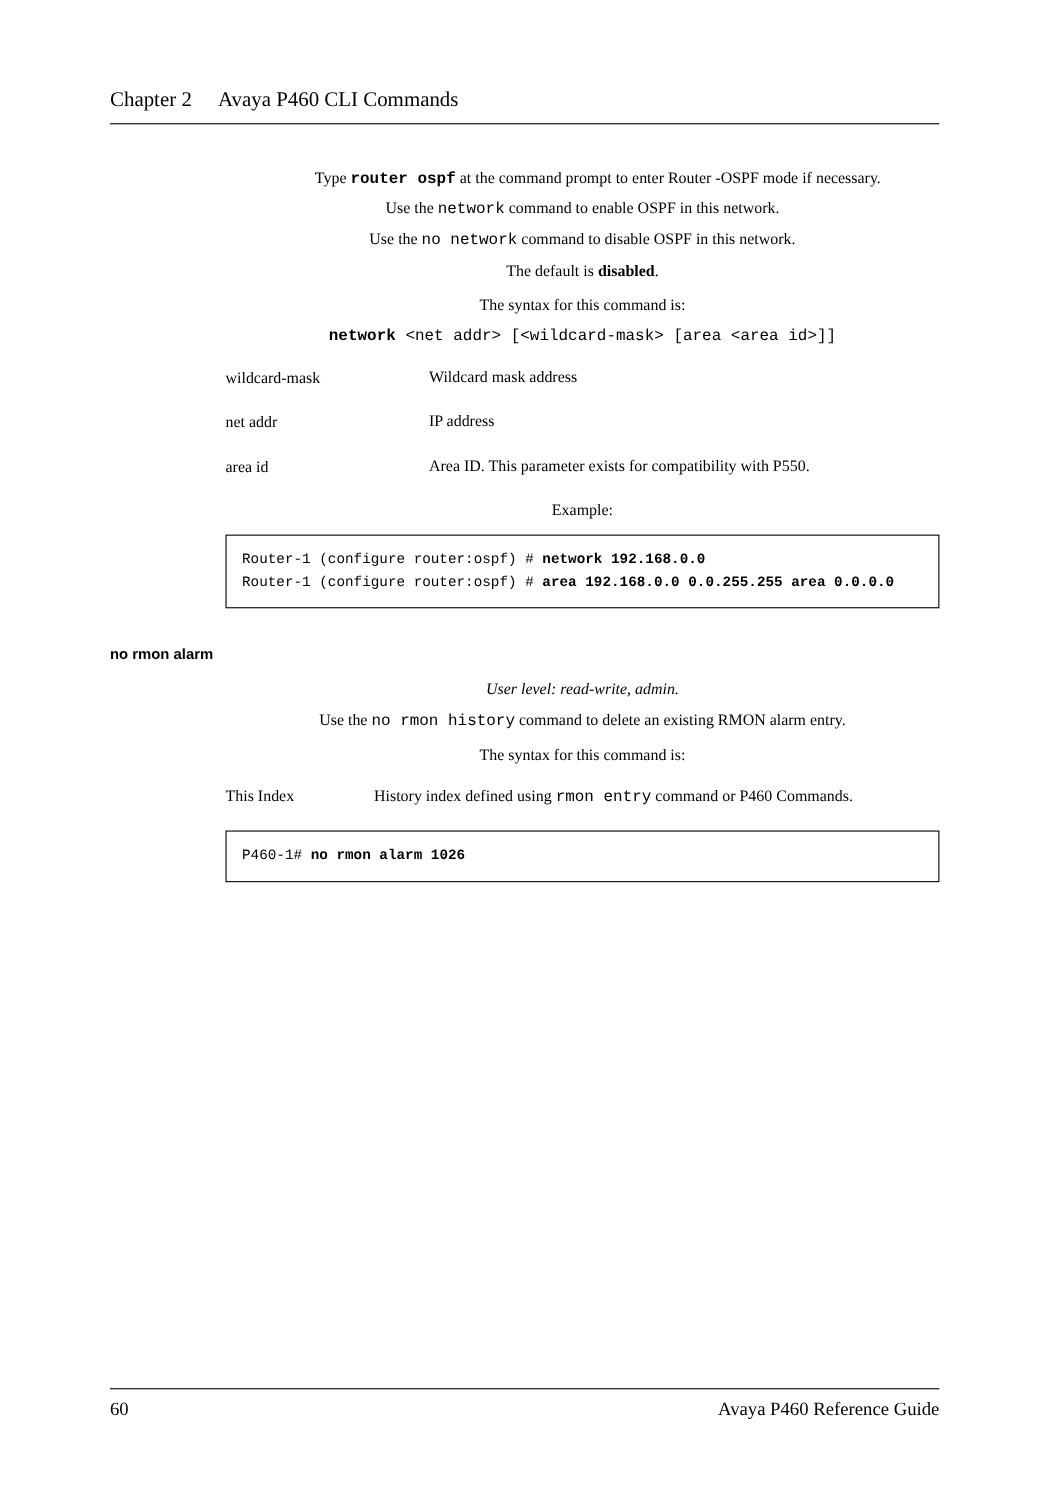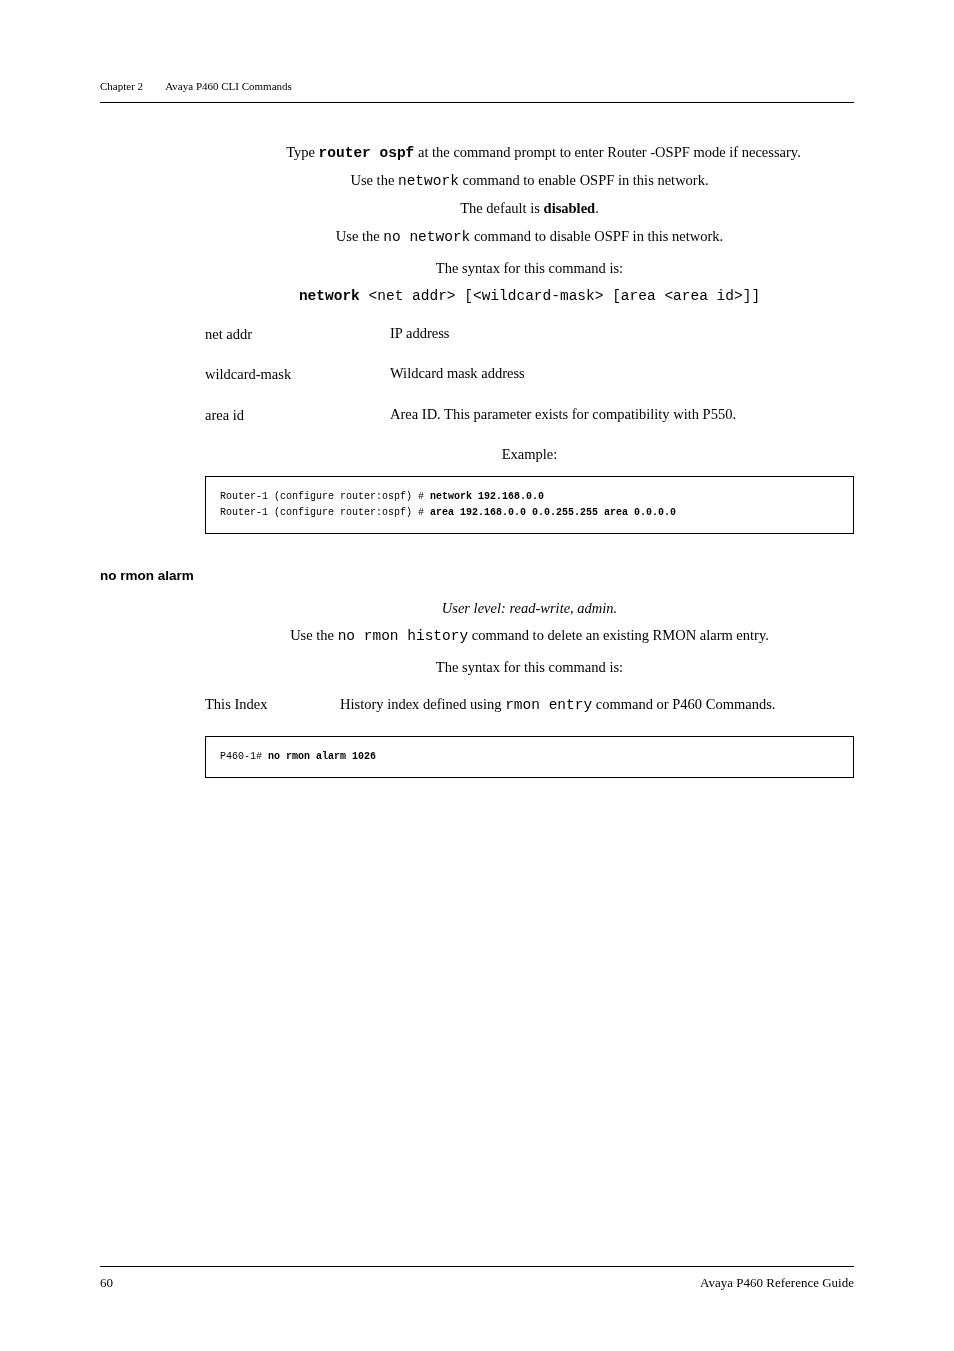--- a/index.html
+++ b/index.html
@@ -10,21 +10,21 @@
     body {
       font-family: Georgia, 'Times New Roman', serif;
       background: #fff;
       width: 954px;
       height: 1351px;
       position: relative;
       padding: 80px 100px 0 100px;
       color: #000;
     }
     .header-line {
-      font-size: 11px;
+      font-size: 19px;
       padding-bottom: 10px;
       border-bottom: 1px solid #000;
       margin-bottom: 38px;
     }
     .chapter-label {
       display: inline-block;
       margin-right: 20px;
     }
     .content-block {
       margin-left: 105px;
@@ -62,41 +62,41 @@
       padding-top: 1px;
     }
     .param-desc {
       flex: 1;
     }
     .code-box {
       border: 1px solid #000;
       padding: 12px 14px;
       margin-top: 10px;
       font-family: 'Courier New', Courier, monospace;
-      font-size: 10px;
+      font-size: 13px;
       line-height: 1.6;
     }
     .section-heading {
       font-family: Arial, Helvetica, sans-serif;
       font-weight: bold;
       font-size: 13.5px;
       margin-top: 34px;
       margin-bottom: 14px;
     }
     .italic {
       font-style: italic;
     }
     .footer {
       position: absolute;
       bottom: 60px;
       left: 100px;
       right: 100px;
       border-top: 1px solid #000;
       padding-top: 8px;
-      font-size: 13px;
+      font-size: 17px;
       display: flex;
       justify-content: space-between;
     }
     .param-row2 {
       display: flex;
       margin-top: 14px;
       margin-bottom: 18px;
     }
     .param-name2 {
       width: 135px;
@@ -115,39 +115,39 @@
 </div>
 
 <div class="content-block">
   <p class="indented-para">
     <span>Type </span><span class="mono bold">router ospf</span><span> at the command prompt to enter Router -OSPF mode if necessary.</span>
   </p>
   <p>
     <span>Use the </span><span class="mono">network</span><span> command to enable OSPF in this network.</span>
   </p>
   <p>
-    <span>The default is </span><span class="bold">disabled</span><span>.</span>
+    <span>Use the </span><span class="mono"> no network</span><span> command to disable  OSPF in this network.</span>
   </p>
   <p>
-    <span>Use the </span><span class="mono"> no network</span><span> command to disable  OSPF in this network.</span>
+    <span>The default is </span><span class="bold">disabled</span><span>.</span>
   </p>
 
   <p class="gap-small">The syntax for this command is:</p>
   <p>
     <span class="mono bold">network</span><span class="mono"> &lt;net addr&gt; [&lt;wildcard-mask&gt; [area &lt;area id&gt;]]</span>
   </p>
 
   <div class="param-table">
     <div class="param-row">
+      <div class="param-name">wildcard-mask</div>
+      <div class="param-desc">Wildcard mask address</div>
+    </div>
+    <div class="param-row">
       <div class="param-name">net addr</div>
       <div class="param-desc">IP address</div>
-    </div>
-    <div class="param-row">
-      <div class="param-name">wildcard-mask</div>
-      <div class="param-desc">Wildcard mask address</div>
     </div>
     <div class="param-row">
       <div class="param-name">area id</div>
       <div class="param-desc">Area ID. This parameter exists for compatibility with P550.</div>
     </div>
   </div>
 
   <p class="gap-small">Example:</p>
 
   <div class="code-box">

